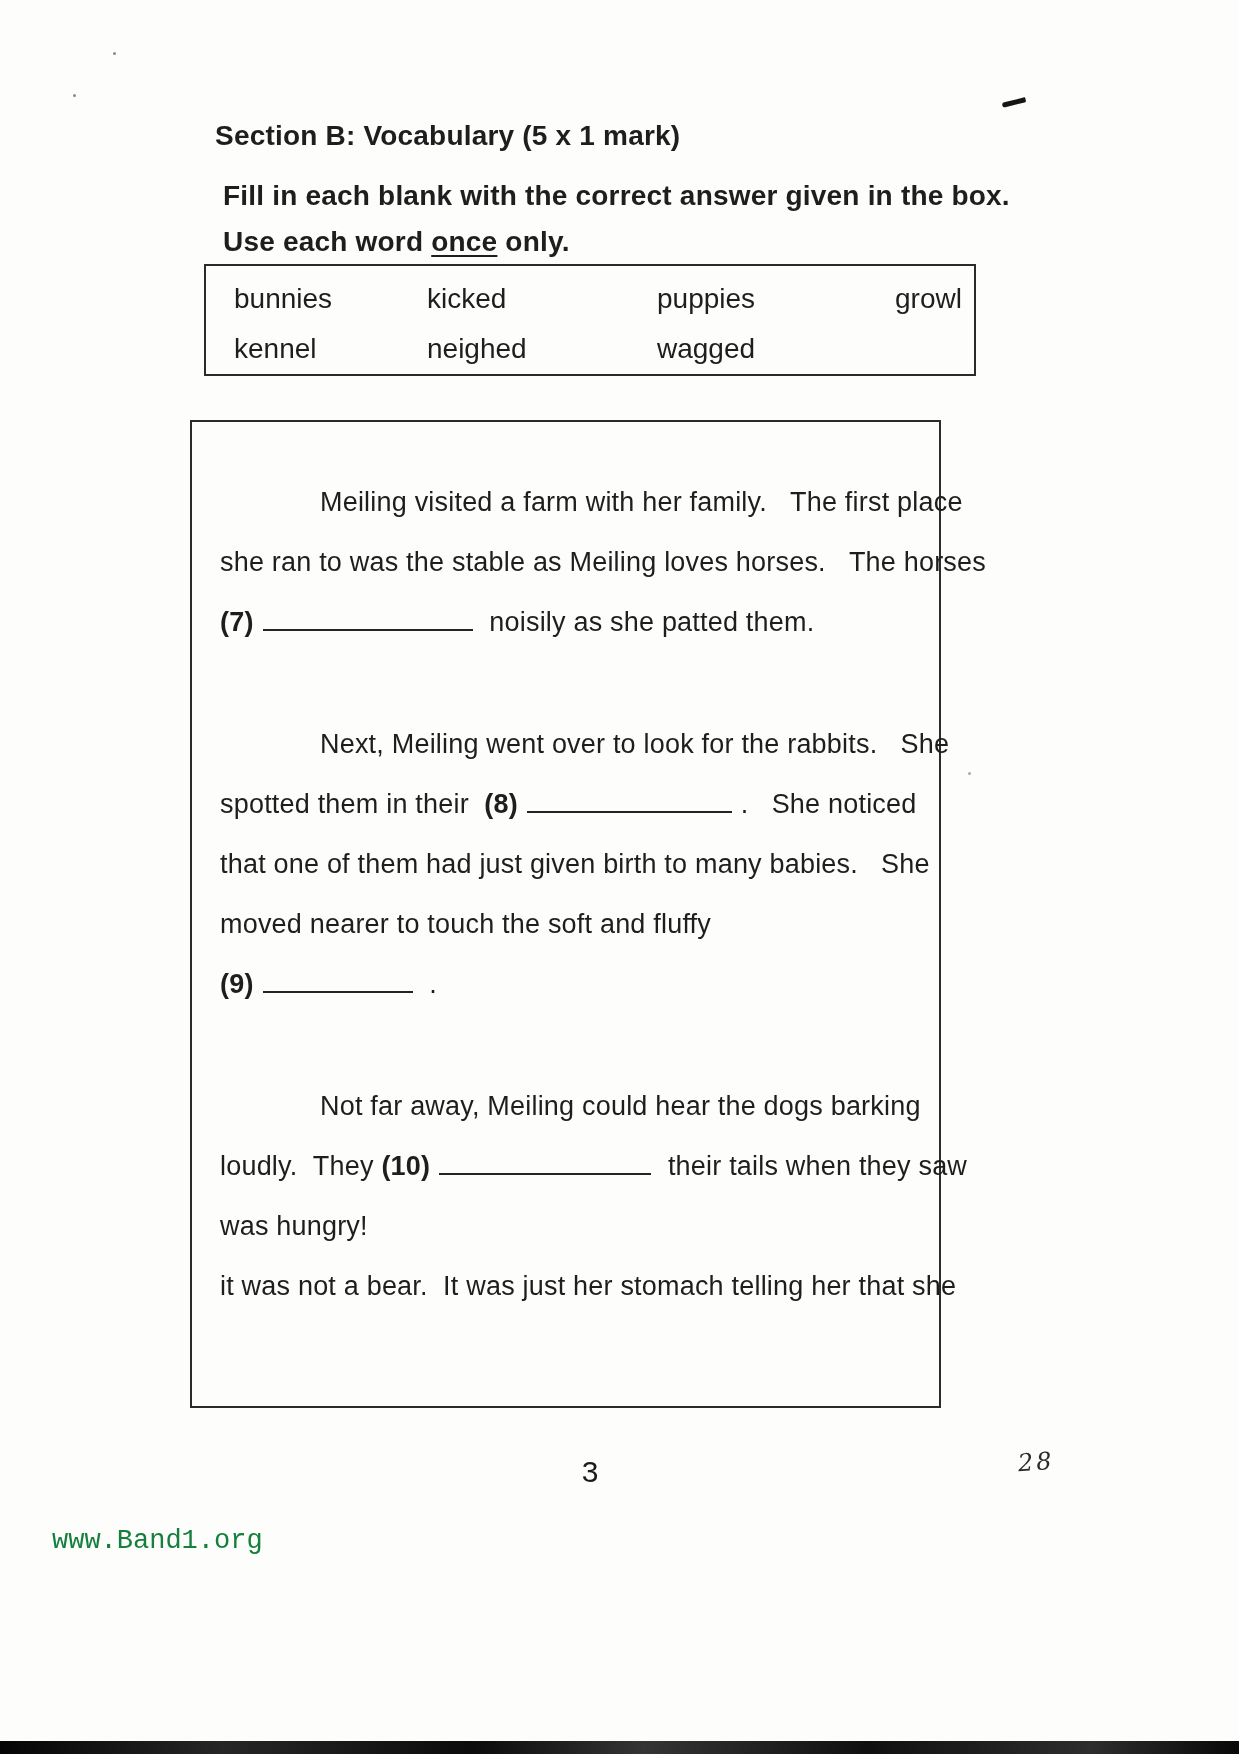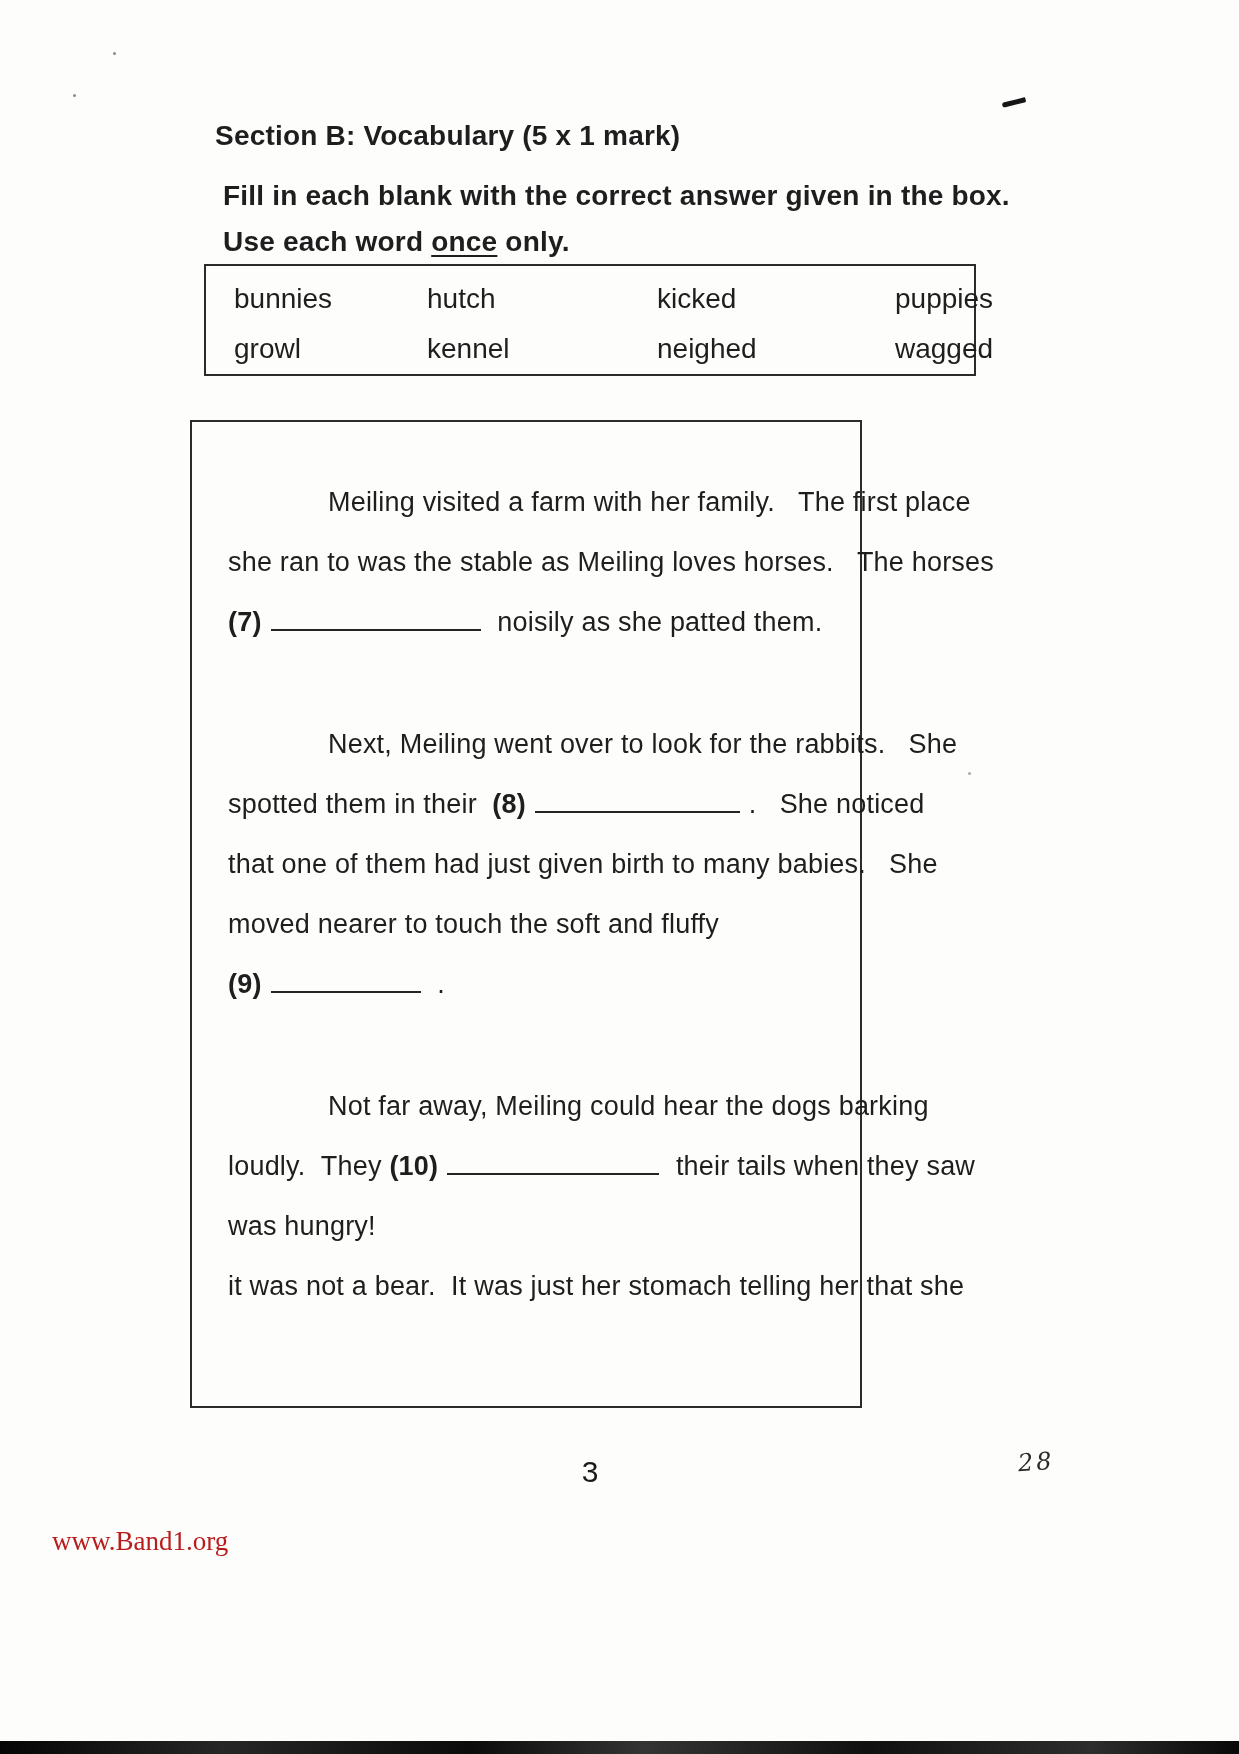--- a/index.html
+++ b/index.html
@@ -33,24 +33,24 @@
     grid-template-columns: 193px 230px 238px 1fr;
     grid-auto-rows: 50px;
     padding: 8px 0 0 28px;
     font-size: 28px;
   }
   .wcell { display: flex; align-items: center; }
 
   
   .passage-box {
     position: absolute; left: 190px; top: 420px;
-    width: 672px; height: 988px;
+    width: 751px; height: 988px;
     border: 2px solid #2b2b2b;
     box-sizing: border-box;
-    padding: 50px 40px 0 36px;
+    padding: 50px 40px 0 28px;
     font-size: 27px;
     letter-spacing: 0.2px;
   }
   .para { margin: 0 0 62px 0; }
   .pline { height: 60px; line-height: 60px; white-space: pre; }
   .pline .indent-pad { display: inline-block; width: 100px; }
   .bold { font-weight: 700; }
   .blank {
     display: inline-block;
     border-bottom: 2px solid #242424;
@@ -65,22 +65,22 @@
     text-align: center; font-size: 30px; color: #1a1a1a;
   }
   .score {
     position: absolute; left: 1018px; top: 1448px;
     font-family: "DejaVu Serif", serif; font-style: italic;
     font-size: 24px; color: #2a2a2a; transform: rotate(-4deg);
     letter-spacing: 3px;
   }
   .website {
     position: absolute; left: 52px; top: 1526px;
-    font-family: Liberation Serif, serif;
-    font-size: 27px; color: #b91c1c;
+    font-family: Liberation Mono, monospace;
+    font-size: 27px; color: #15803d;
   }
 
   
   .pen-mark {
     position: absolute; left: 1002px; top: 100px;
     width: 24px; height: 5px; background: #151515;
     border-radius: 3px 1px 2px 3px; transform: rotate(-14deg);
   }
   .speck { position: absolute; background: #8a8a8a; border-radius: 50%; }
   .s1 { left: 113px; top: 52px; width: 3px; height: 3px; }
@@ -102,21 +102,20 @@
   <div class="pen-mark"></div>
 
   <h1 class="section-title">Section B: Vocabulary (5 x 1 mark)</h1>
 
   <p class="instr i1">Fill in each blank with the correct answer given in the box.</p>
 
   <p class="instr i2"><span>Use each word </span><span class="u">once</span><span> only.</span></p>
 
   <div class="word-box">
     <span class="wcell">bunnies</span>
-    <span class="wcell">hutch</span>
     <span class="wcell">kicked</span>
     <span class="wcell">puppies</span>
     <span class="wcell">growl</span>
     <span class="wcell">kennel</span>
     <span class="wcell">neighed</span>
     <span class="wcell">wagged</span>
   </div>
 
   <div class="passage-box">
     <div class="para">

